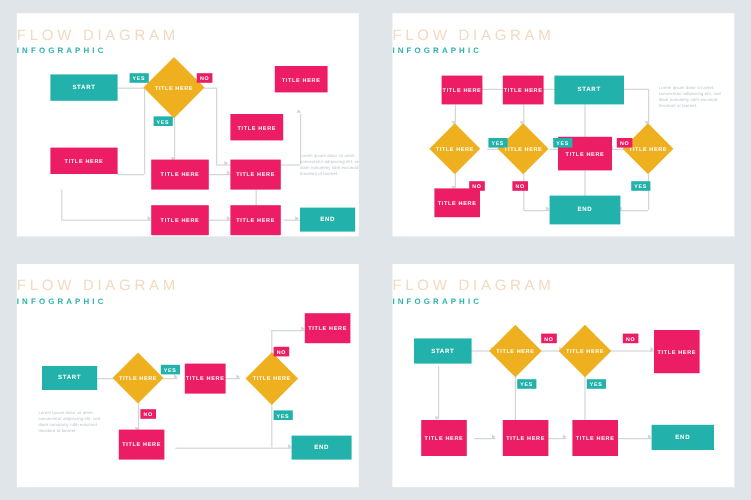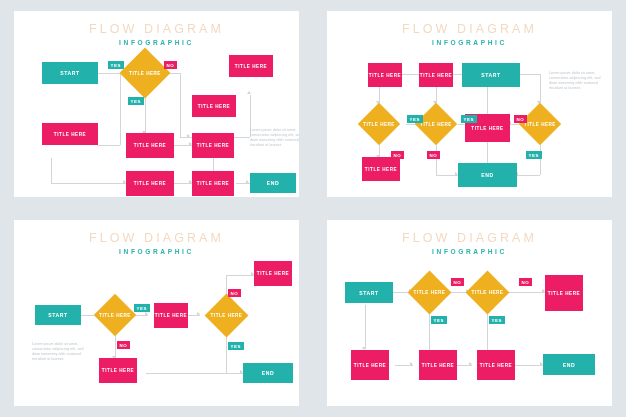--- a/index.html
+++ b/index.html
@@ -18,21 +18,21 @@
     position:absolute;
     background:#ffffff;
     overflow:hidden;
   }
   
   .p1{left:14px;  top:11px;  width:285px; height:186px;}
   .p2{left:327px; top:11px;  width:285px; height:186px;}
   .p3{left:14px;  top:220px; width:285px; height:186px;}
   .p4{left:327px; top:220px; width:285px; height:186px;}
 
-  .titles{position:absolute;left:0;right:0;top:11px;text-align:center;}
+  .titles{position:absolute;left:0;right:0;top:11px;text-align:left;}
   .t-main{
     font-size:12.5px;letter-spacing:3.1px;color:#f3d9bf;
     font-weight:400;line-height:14px;
   }
   .t-sub{
     font-size:6.6px;letter-spacing:2.6px;color:#2bb3ab;
     font-weight:700;line-height:12px;margin-top:1px;
   }
 
   .stage{position:absolute;left:0;top:0;width:285px;height:186px;}

